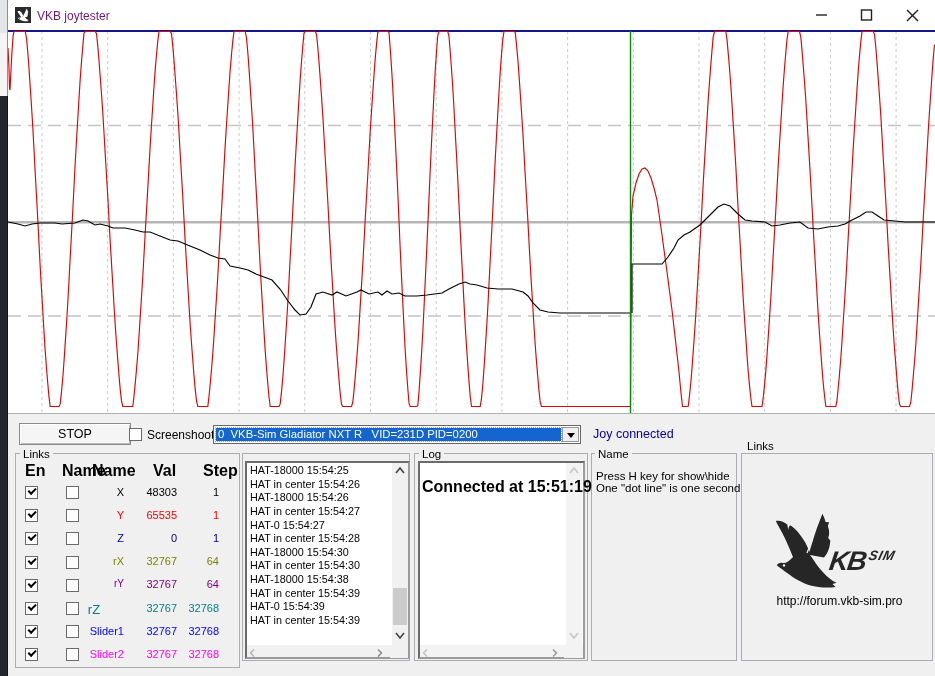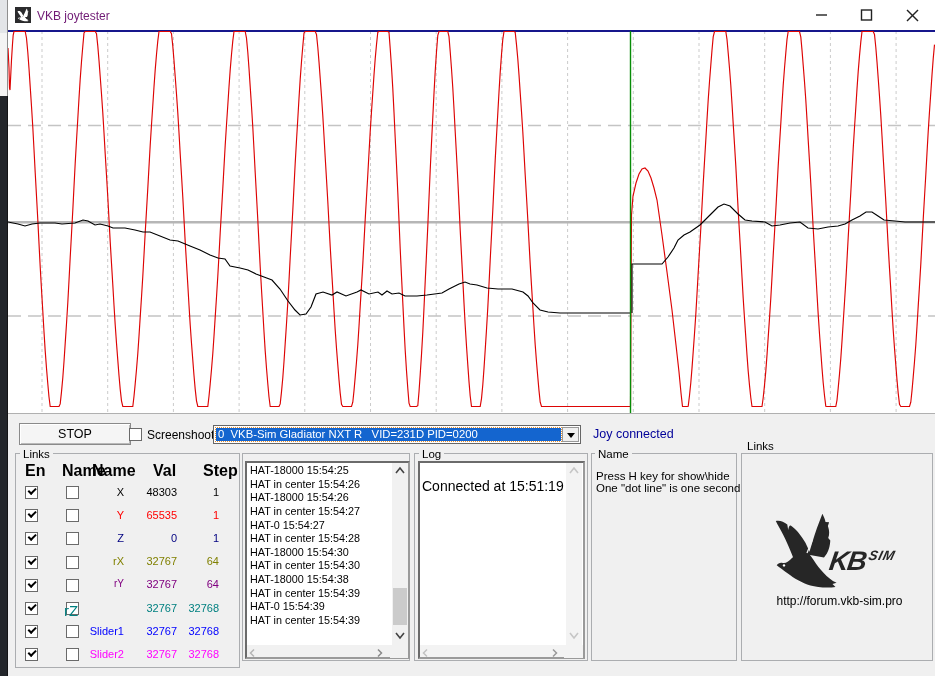--- a/index.html
+++ b/index.html
@@ -17,21 +17,21 @@
 #combo { left:213px; top:425px; width:368px; height:19px; border:1px solid #666; background:#fff; padding:1px; }
 #combosel { position:absolute; left:2px; top:2px; right:19px; bottom:2px; background:#1465cf; outline:1px dotted #e89030; color:#fff; font-size:11.3px; line-height:13px; padding-left:2px; white-space:nowrap; overflow:hidden; }
 #combobtn { position:absolute; right:1px; top:1px; width:17px; height:15px; background:#f0f0f0; border:1px solid #999; }
 #combobtn:after { content:""; position:absolute; left:4px; top:5px; border:4px solid transparent; border-top:5px solid #000; }
 #joycon { left:593px; top:427px; font-size:12.5px; font-weight:normal; color:#000099; }
 .group { border:1px solid #abadb0; }
 .glabel { position:absolute; top:-7px; background:#f0f0f0; padding:0 3px; font-size:11.5px; color:#000; }
 .sunken { background:#fff; border:2px solid; border-color:#6b6b6b #9a9a9a #9a9a9a #6b6b6b; }
 .hdr { font-weight:bold; font-size:16px; color:#000; }
 .check { position:absolute; left:1.5px; top:1px; width:8px; height:4.5px; border-left:2px solid #000; border-bottom:2px solid #000; transform:rotate(-45deg); }
-.mono { font-size:14px; }
+.mono { font-size:16px;font-weight:bold; }
 </style></head><body>
 
 <div class="abs" id="bgleft"></div>
 <div class="abs" id="bgborder"></div>
 <div class="abs" id="titlebar">
  <svg class="abs" style="left:7px;top:7px" width="16" height="16" viewBox="0 0 16 16">
   <rect x="0" y="0" width="16" height="16" fill="#2b2b2d"></rect>
   <path d="M2.5 4.5 C4 3.6 5.5 4.2 6.5 5.6 L8.6 9.2 L6.2 10.2 C4.8 8 3.3 5.9 2.5 4.5 Z" fill="#fff"></path>
   <path d="M11.8 1.5 C12.3 2.5 12.6 3.4 12.6 4.2 L13.5 4.6 L12.8 5.8 C13 7.2 12.7 8.7 12 10 L7.9 9.9 C9.2 6.8 10.6 3.8 11.8 1.5 Z" fill="#fff"></path>
   <path d="M2.8 11.3 C3.3 10.4 4.3 10.2 5.1 10.6 L9.3 9.3 L11.5 12 L13.7 13.2 L12.3 13.4 L13.2 14.2 C10.5 14.5 7.5 14 5.5 13 C4.4 12.4 3.5 11.8 2.8 11.3 Z" fill="#fff"></path>
@@ -131,21 +131,21 @@
     <div class="check"></div>
   </div>
 <div class="abs cb" style="left:66px;top:578.8px"></div>
 <div class="abs" style="left:64px;top:578.3px;width:60px;text-align:right;font-size:10px;color:#800080">rY</div>
 <div class="abs" style="left:127px;top:578.3px;width:50px;text-align:right;font-size:11px;color:#800080">32767</div>
 <div class="abs" style="left:168px;top:578.3px;width:51px;text-align:right;font-size:11px;color:#800080">64</div>
 <div class="abs cb" style="left:25px;top:602.0px">
     <div class="check"></div>
   </div>
 <div class="abs cb" style="left:66px;top:602.0px"></div>
-<div class="abs" style="left:64px;top:601.5px;width:60px;text-align:left;font-size:15px;color:#008080">rZ</div>
+<div class="abs" style="left:64px;top:601.5px;width:60px;text-align:center;font-size:13px;color:#008080">rZ</div>
 <div class="abs" style="left:127px;top:601.5px;width:50px;text-align:right;font-size:11px;color:#008080">32767</div>
 <div class="abs" style="left:168px;top:601.5px;width:51px;text-align:right;font-size:11px;color:#008080">32768</div>
 <div class="abs cb" style="left:25px;top:625.2px">
     <div class="check"></div>
   </div>
 <div class="abs cb" style="left:66px;top:625.2px"></div>
 <div class="abs" style="left:64px;top:624.7px;width:60px;text-align:right;font-size:11px;color:#0000ff">Slider1</div>
 <div class="abs" style="left:127px;top:624.7px;width:50px;text-align:right;font-size:11px;color:#0000ff">32767</div>
 <div class="abs" style="left:168px;top:624.7px;width:51px;text-align:right;font-size:11px;color:#0000ff">32768</div>
 <div class="abs cb" style="left:25px;top:648.4px">

